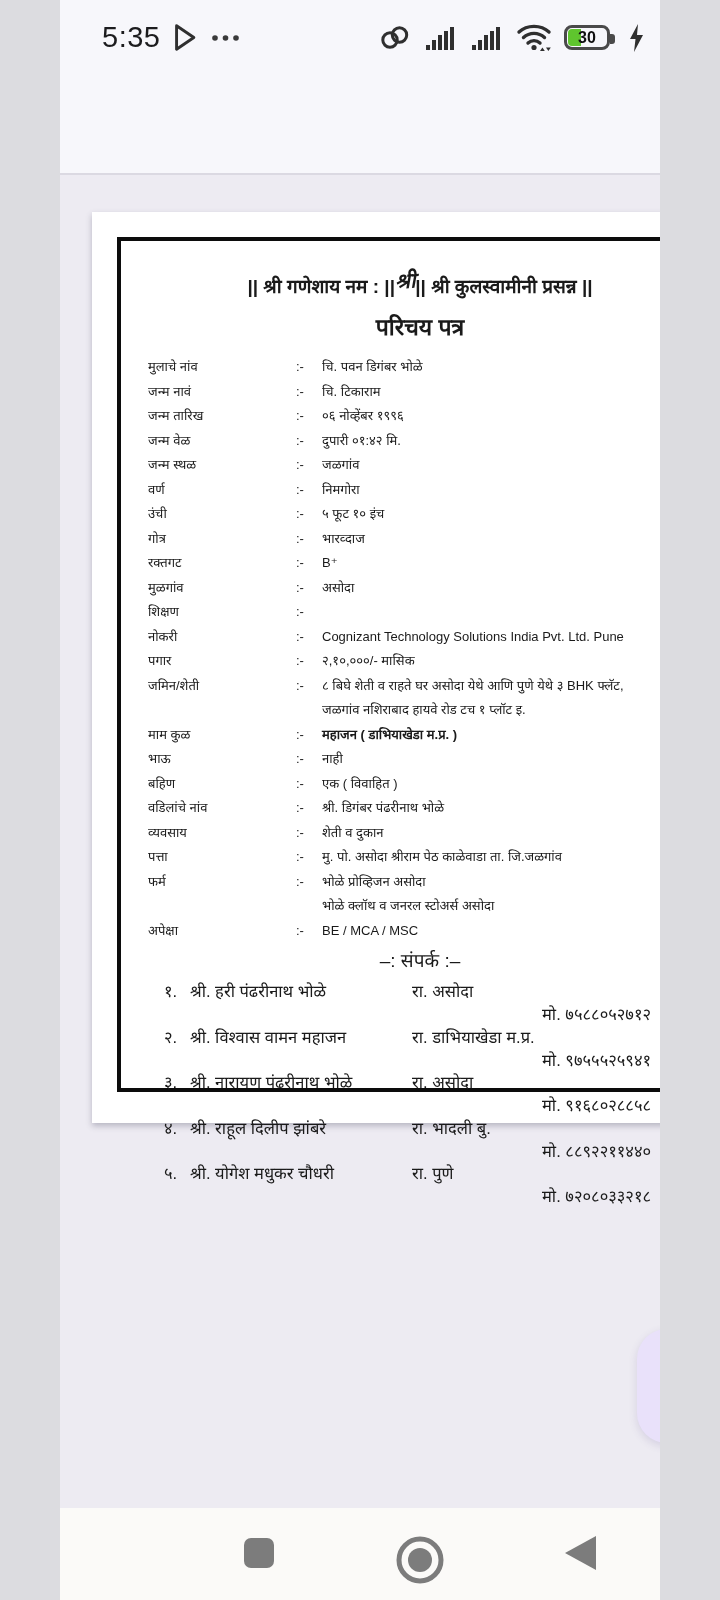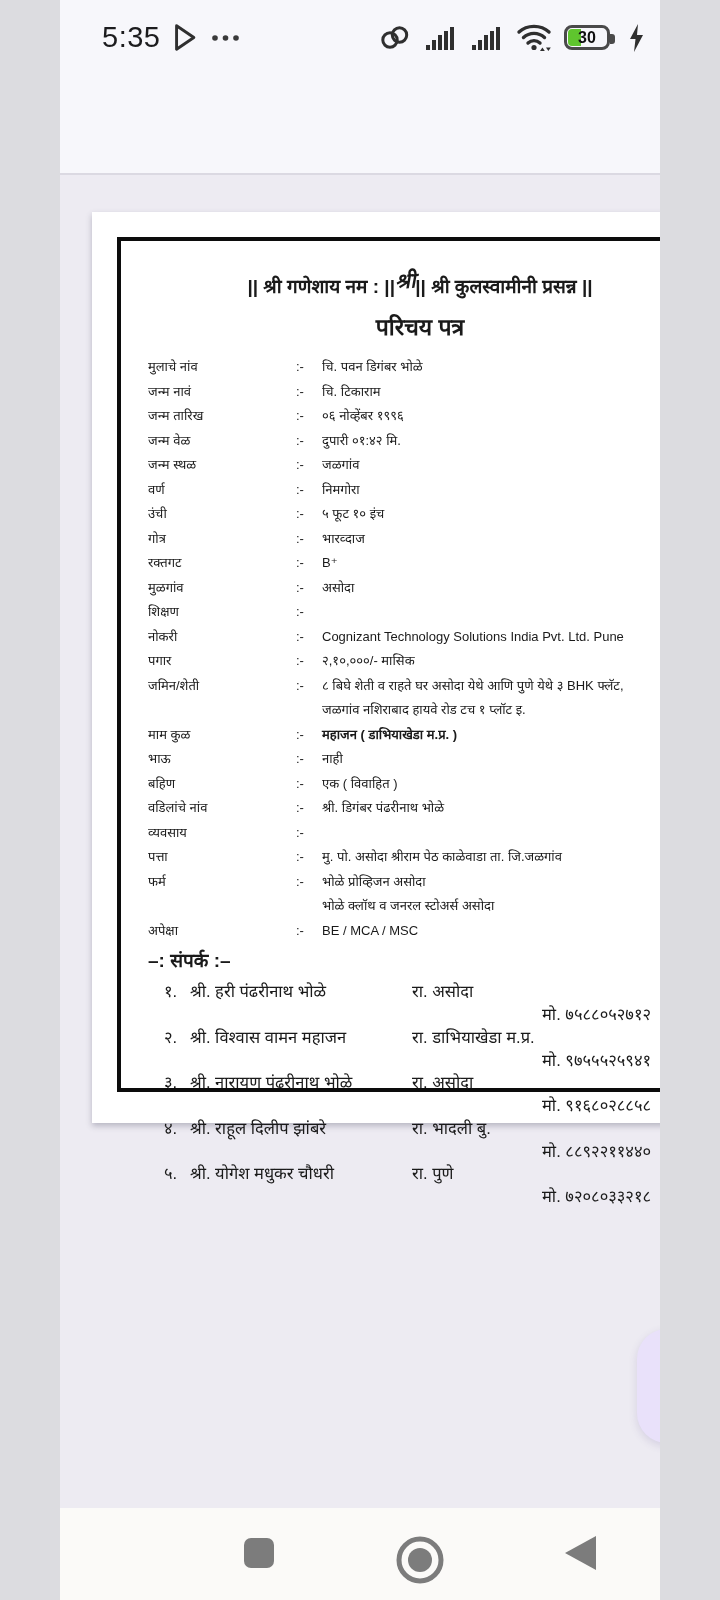--- a/index.html
+++ b/index.html
@@ -33,21 +33,21 @@
          padding:12px 16px 0 27px;box-sizing:border-box;}
   .invocation{display:flex;justify-content:center;align-items:flex-start;
               margin-top:20px;font-weight:bold;font-size:19px;white-space:nowrap;}
   .shree-symbol{font-style:italic;font-weight:bold;font-size:21px;transform:translateY(-7px) rotate(-4deg);}
   .doc-title{text-align:center;font-weight:bold;font-size:23px;margin:9px 0 13px;}
   .row{display:flex;font-size:13px;line-height:24.5px;}
   .row .lbl{width:148px;flex-shrink:0;}
   .row .col{width:26px;flex-shrink:0;}
   .row .val{flex:1;white-space:pre-line;}
   .bold-val{font-weight:bold;}
-  .contacts-heading{font-weight:bold;font-size:19px;margin:4px 0 7px;}
+  .contacts-heading{text-align:center;font-weight:normal;font-size:19px;margin:4px 0 7px;}
   .contact{display:flex;font-size:16.5px;line-height:22.6px;padding-left:16px;}
   .contact .csn{width:26px;flex-shrink:0;}
   .contact .cname{width:222px;flex-shrink:0;}
   .contact .cres{width:130px;flex-shrink:0;}
   .contact .cmob{flex:1;white-space:nowrap;margin-top:23px;}
   
   .fab{position:absolute;left:577px;top:1329px;width:112px;height:114px;border-radius:30px;
        background:#e9e1fa;display:flex;align-items:center;justify-content:center;
        box-shadow:0 3px 8px rgba(90,70,140,.16);}
   
@@ -258,20 +258,21 @@
             <span class="val">एक ( विवाहित )</span>
           </div>
         <div class="row">
             <span class="lbl">वडिलांचे नांव</span>
             <span class="col">:-</span>
             <span class="val">श्री. डिगंबर पंढरीनाथ भोळे</span>
           </div>
         <div class="row">
             <span class="lbl">व्यवसाय</span>
             <span class="col">:-</span>
+            <span class="val">शेती व दुकान</span>
           </div>
         <div class="row">
             <span class="lbl">पत्ता</span>
             <span class="col">:-</span>
             <span class="val">मु. पो. असोदा श्रीराम पेठ काळेवाडा ता. जि.जळगांव</span>
           </div>
         <div class="row">
             <span class="lbl">फर्म</span>
             <span class="col">:-</span>
             <span class="val">भोळे प्रोव्हिजन असोदा

